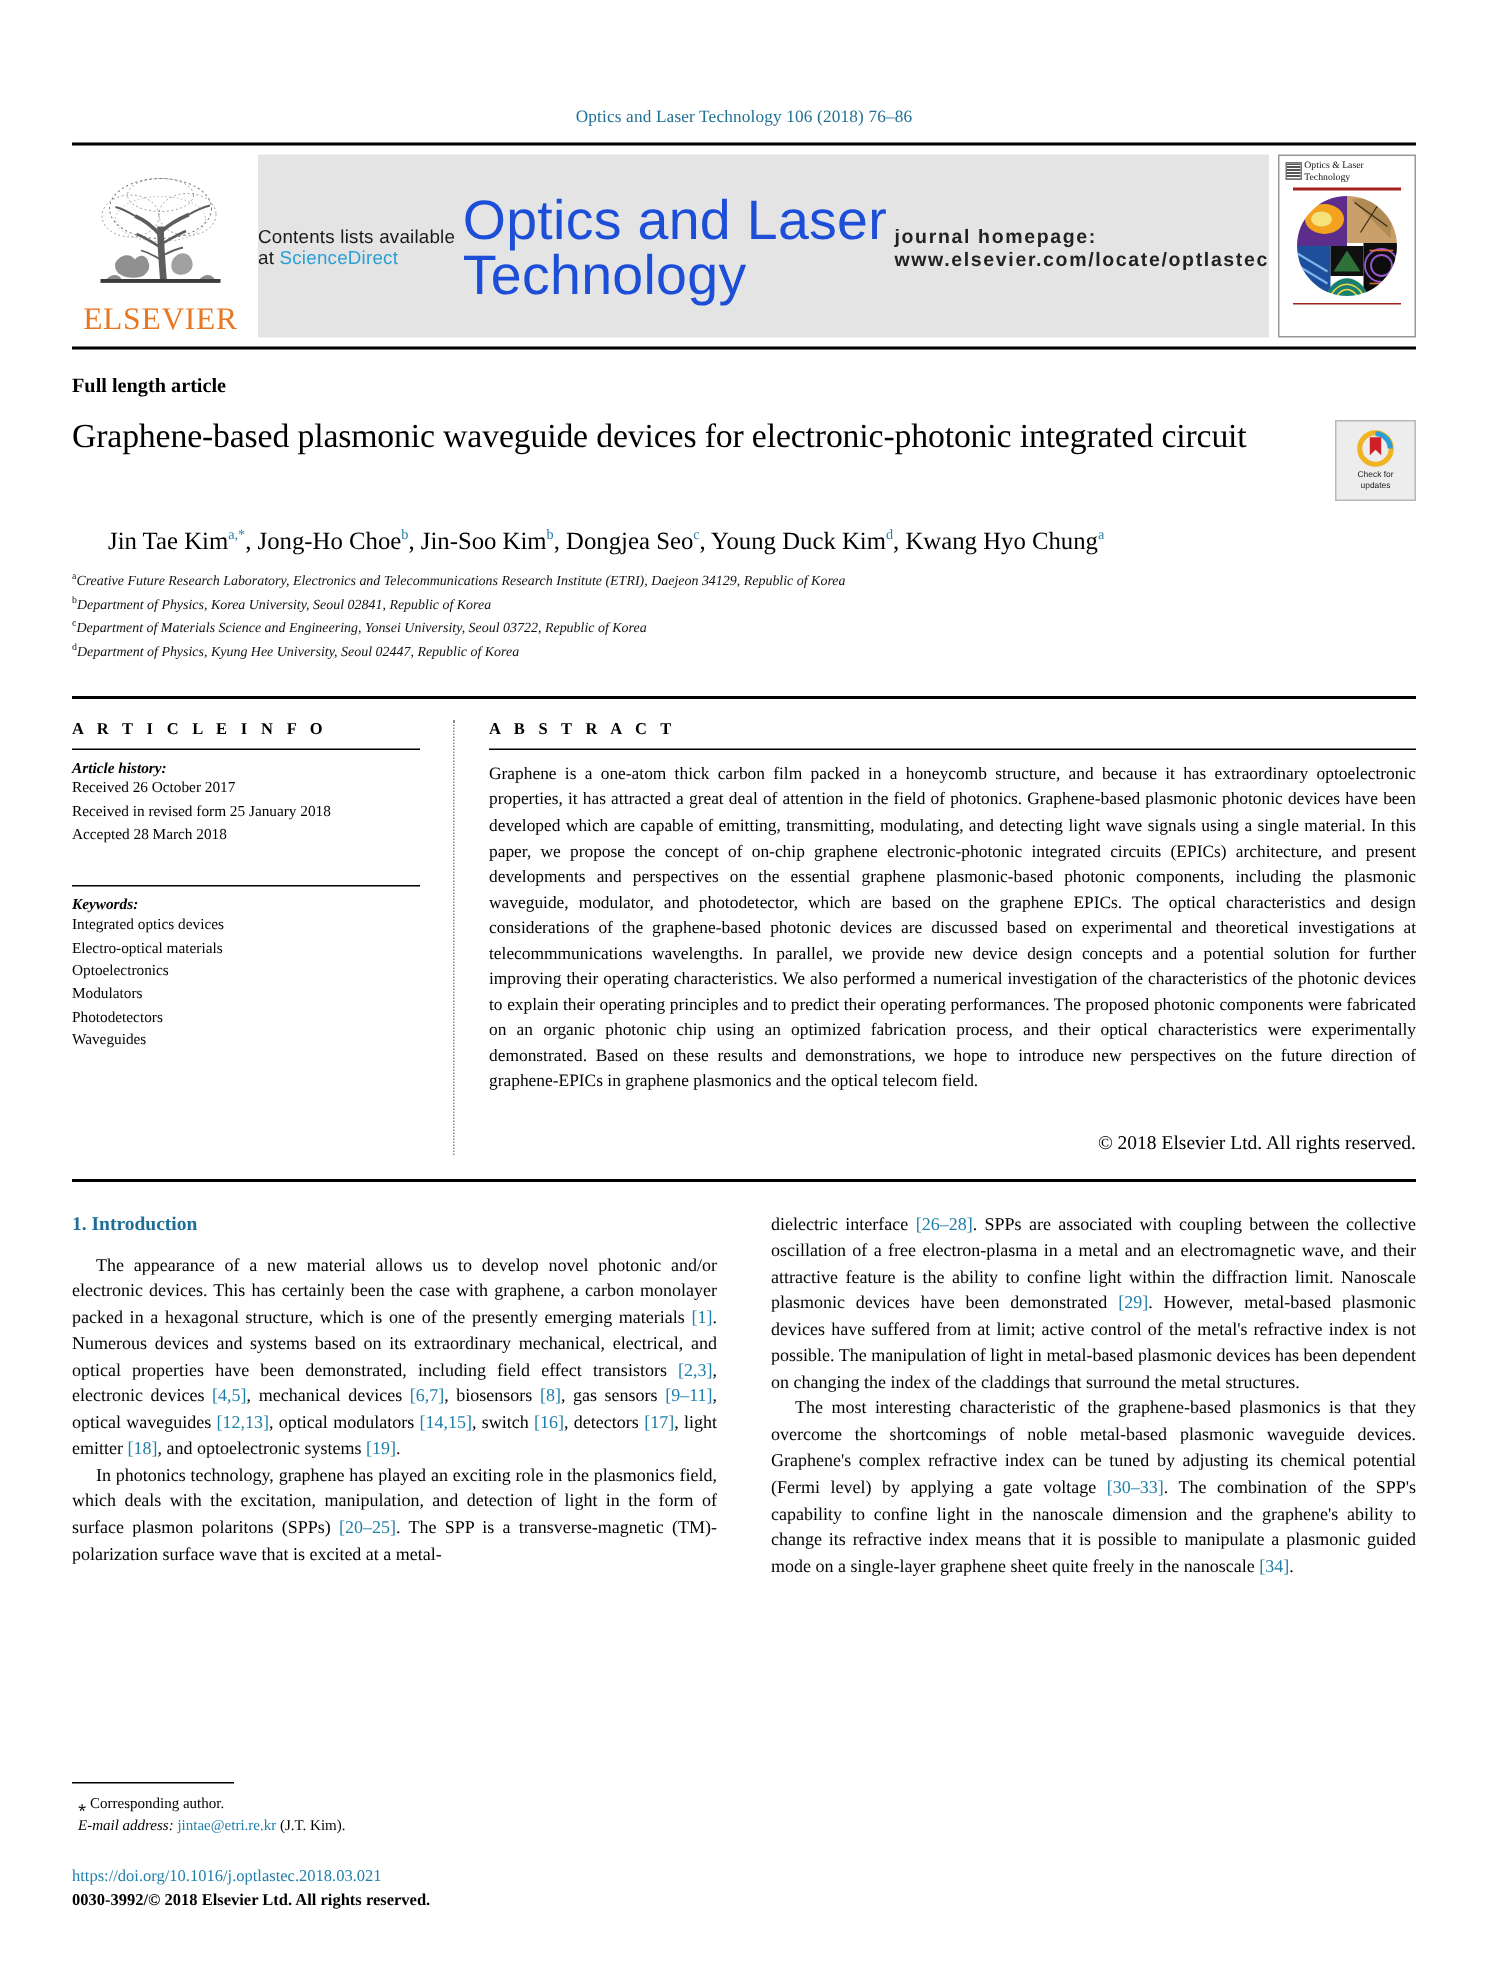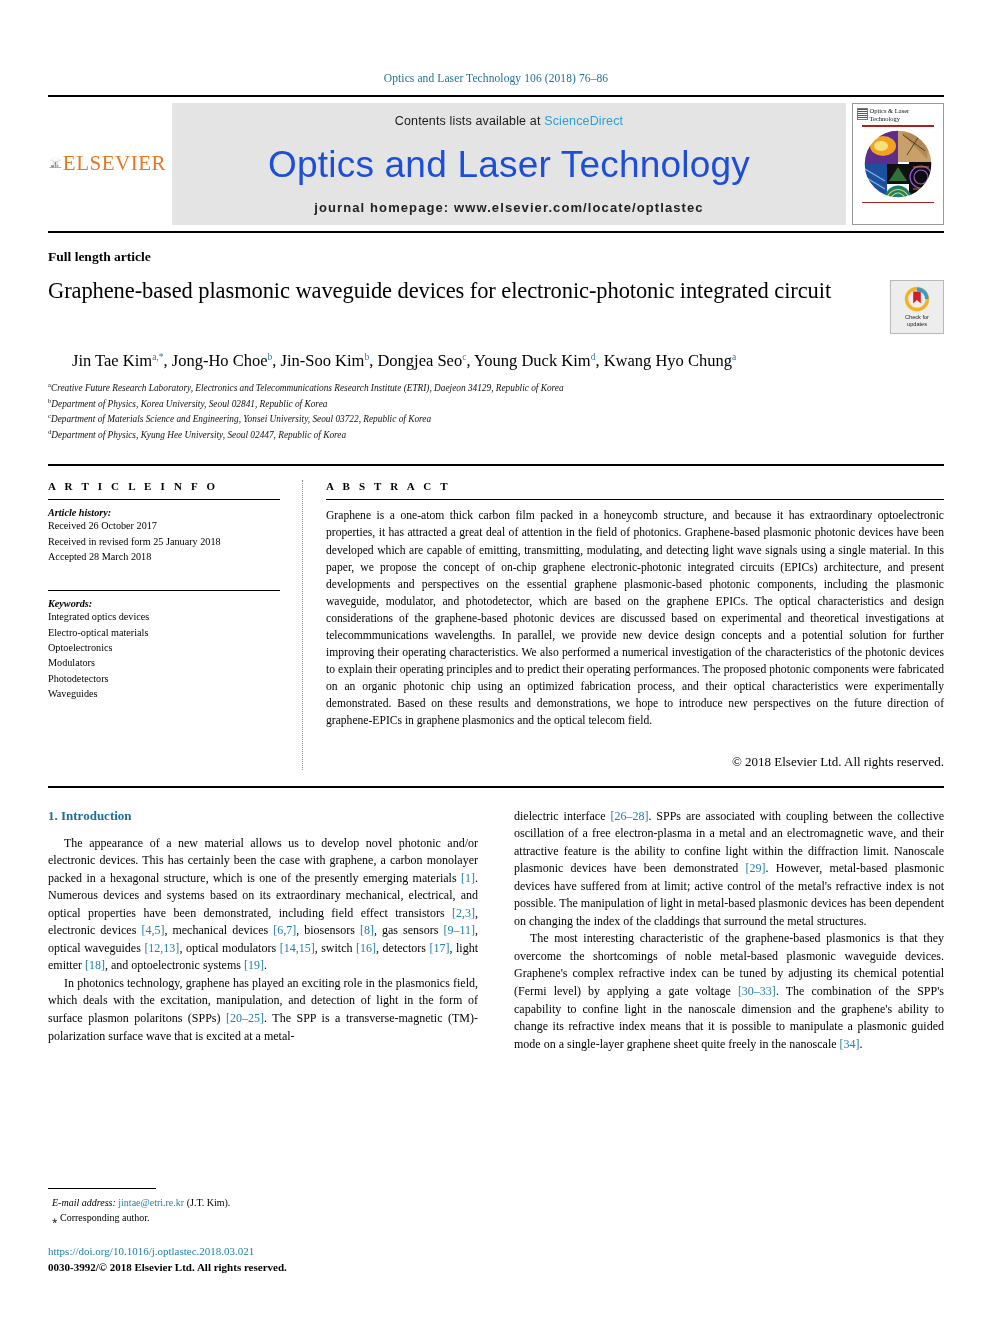--- a/index.html
+++ b/index.html
@@ -33,40 +33,41 @@
     padding: 6px 0 6px 0;
     display: flex;
     align-items: stretch;
     height: 122px;
     box-sizing: content-box;
   }
   .elsevier-logo {
     width: 118px;
     flex: 0 0 118px;
     display: flex;
+    flex-direction: column;
     align-items: center;
     justify-content: flex-end;
     padding-bottom: 2px;
   }
   .tree-svg { display:block; }
   .elsevier-word {
     font-family: "Liberation Serif", serif;
     font-size: 21px;
     letter-spacing: 0.5px;
     color: #E87722;
     line-height: 1;
     margin-top: 1px;
   }
 
   .contents-box {
     flex: 1 1 auto;
     background: #e4e4e4;
     margin: 0 6px;
     display: flex;
-    flex-direction: column;
+    flex-direction: row;
     align-items: center;
     justify-content: space-between;
     padding: 11px 0 10px 0;
     box-sizing: border-box;
   }
   .contents-line {
     font-family: "Liberation Sans", sans-serif;
     font-size: 12.5px;
     color: #1a1a1a;
     letter-spacing: 0.15px;
@@ -444,28 +445,28 @@
     </div>
     <div class="bcol">
       <p class="para noindent">dielectric interface <span class="ref" style="color:#1f7ea8">[26–28]</span>. SPPs are associated with coupling between the collective oscillation of a free electron-plasma in a metal and an electromagnetic wave, and their attractive feature is the ability to confine light within the diffraction limit. Nanoscale plasmonic devices have been demonstrated <span class="ref" style="color:#1f7ea8">[29]</span>. However, metal-based plasmonic devices have suffered from at limit; active control of the metal's refractive index is not possible. The manipulation of light in metal-based plasmonic devices has been dependent on changing the index of the claddings that surround the metal structures.</p>
       <p class="para">The most interesting characteristic of the graphene-based plasmonics is that they overcome the shortcomings of noble metal-based plasmonic waveguide devices. Graphene's complex refractive index can be tuned by adjusting its chemical potential (Fermi level) by applying a gate voltage <span class="ref" style="color:#1f7ea8">[30–33]</span>. The combination of the SPP's capability to confine light in the nanoscale dimension and the graphene's ability to change its refractive index means that it is possible to manipulate a plasmonic guided mode on a single-layer graphene sheet quite freely in the nanoscale <span class="ref" style="color:#1f7ea8">[34]</span>.</p>
     </div>
   </div>
 
   <div class="footnote-wrap">
     <div class="fn-rule"></div>
     <div class="fn-line">
+      <span>⁎</span>
+      <span>Corresponding author.</span>
+    </div>
+    <div class="fn-line">
       <span class="it">E-mail address:</span>
       <span class="mail">jintae@etri.re.kr</span>
       <span>(J.T. Kim).</span>
     </div>
-    <div class="fn-line">
-      <span>⁎</span>
-      <span>Corresponding author.</span>
-    </div>
   </div>
 
   <div class="bottom-block">
     <div class="doi-line">https://doi.org/10.1016/j.optlastec.2018.03.021</div>
     <div class="issn-line">0030-3992/© 2018 Elsevier Ltd. All rights reserved.</div>
   </div>
 
 </div>
 
 </body></html>

